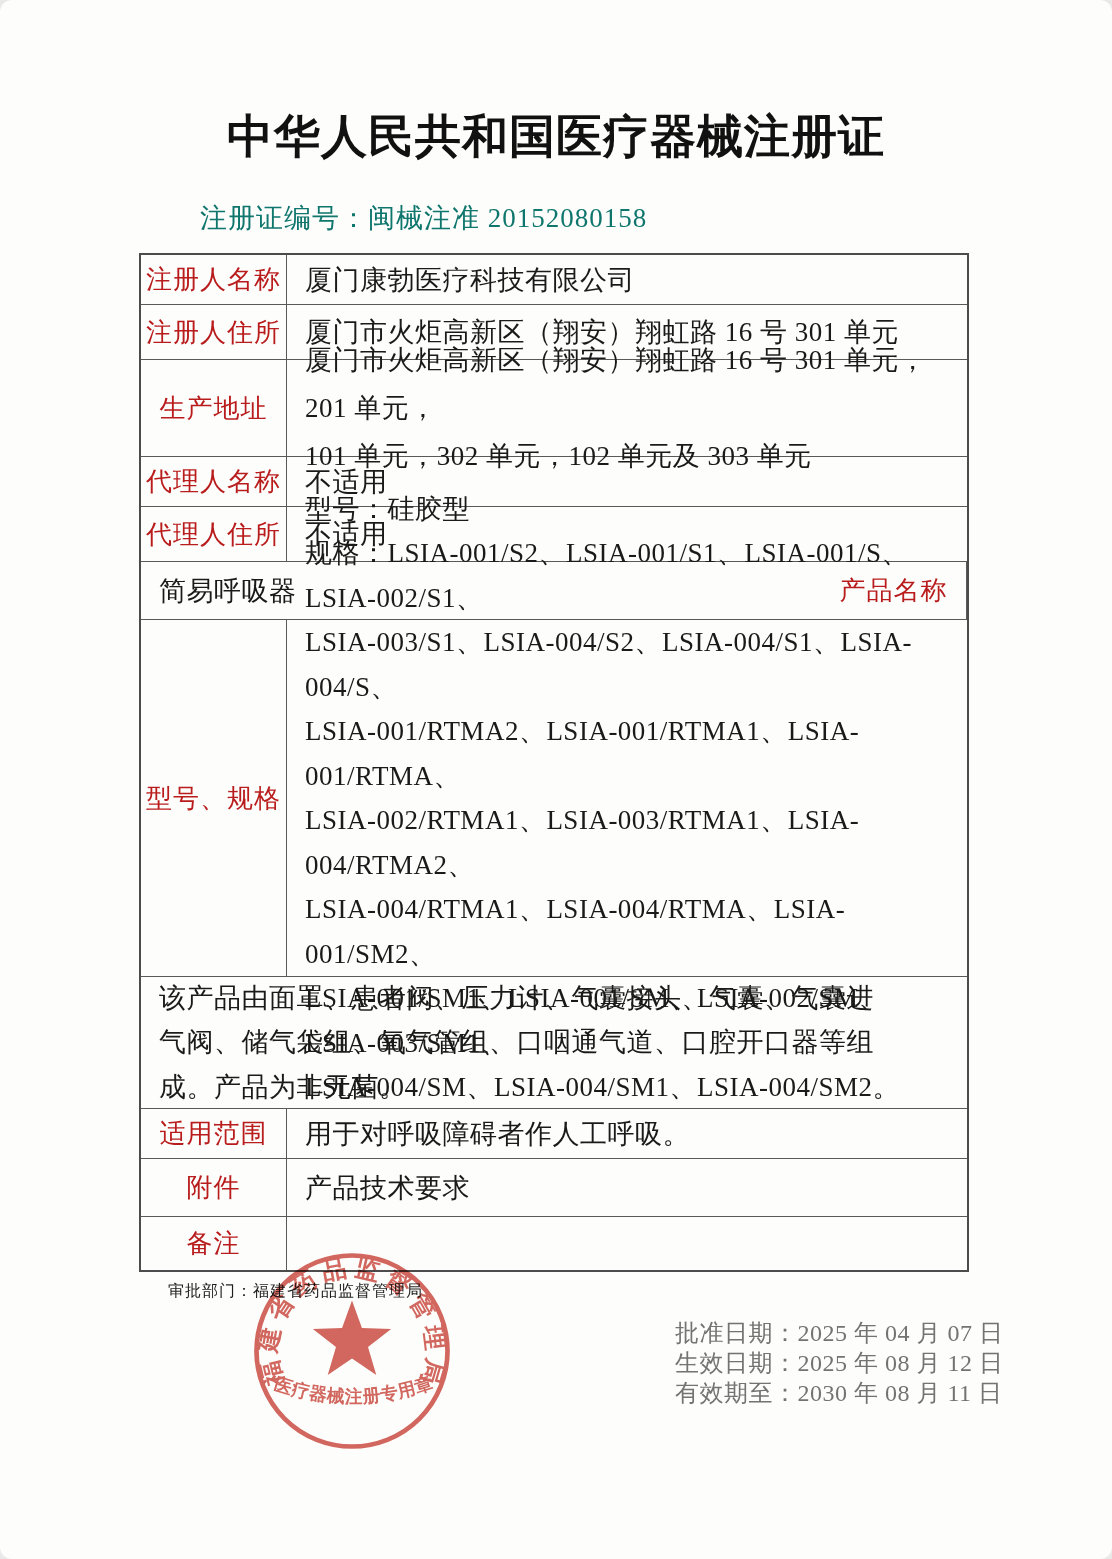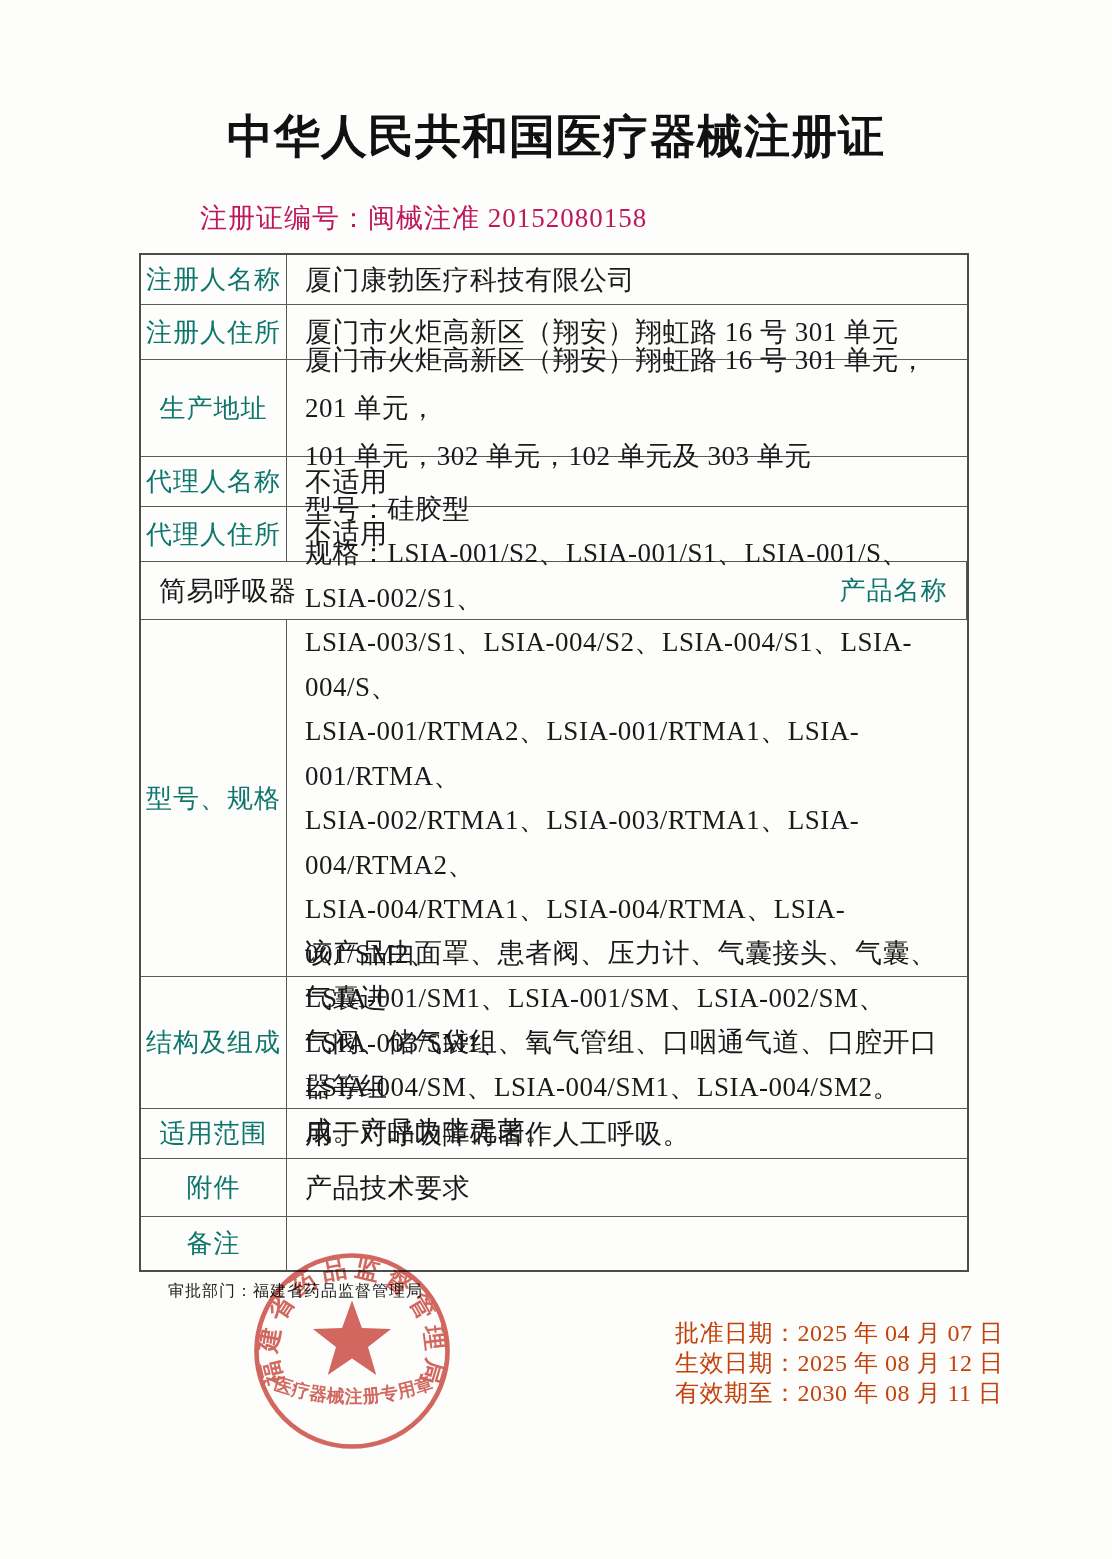--- a/index.html
+++ b/index.html
@@ -4,68 +4,69 @@
 <style>
   html,body{margin:0;padding:0;background:#e9e9e9;}
   .page{
     position:relative;
     width:1112px;height:1559px;
     margin:0 auto;
     background:#fdfdfb;
     font-family:"Liberation Serif","DejaVu Serif",serif;
     color:#222;
     overflow:hidden;
+    border-radius:12px;
   }
   .title{
     position:absolute;top:106px;left:0;width:100%;
     text-align:center;
     font-family:"DejaVu Sans","Liberation Sans",sans-serif;
     font-weight:900;font-size:46px;letter-spacing:1px;color:#111;
     margin:0;
   }
   .reg-line{
     position:absolute;top:200px;left:200px;
-    font-size:27px;color:#be185d;letter-spacing:1px;text-align:right;
+    font-size:27px;color:#0f766e;letter-spacing:1px;text-align:right;
   }
   .cert-table{
     position:absolute;left:139px;top:253px;width:830px;
     border:2px solid #4c4c4c;
     box-sizing:border-box;
     background:transparent;
   }
   .trow{
     display:flex;box-sizing:border-box;
     border-bottom:1.5px solid #595959;
   }
   .trow:last-child{border-bottom:none;}
   .cell{box-sizing:border-box;display:flex;align-items:center;}
   .lbl{
     width:146px;flex:0 0 146px;
     justify-content:center;text-align:center;
     border-right:1.5px solid #595959;
-    font-size:26px;color:#0f766e;letter-spacing:1px;
+    font-size:26px;color:#b91c1c;letter-spacing:1px;
     padding:13px 4px;
   }
   .val{
     flex:1;padding:2px 10px 2px 18px;
     font-size:27px;color:#1a1a1a;
     white-space:pre-line;letter-spacing:0.5px;
   }
   .h50{height:50px;} .h55{height:55px;} .h97{height:97px;}
   .h58{height:58px;} .h357{height:357px;} .h132{height:132px;}
   .h52{height:52px;} .h53{height:53px;}
   .lh44 .val{line-height:44.5px;}
   .lh48 .val{line-height:48px;font-family:Liberation Serif, serif;}
   .footer-left{
     position:absolute;left:168px;top:1281px;
     font-size:16px;color:#1d1d1d;letter-spacing:1px;
   }
   .date-block{
     position:absolute;left:675px;top:1318px;
-    font-size:24px;color:#c2410c;
+    font-size:24px;color:#737373;
   }
   .date-line{height:30px;line-height:30px;letter-spacing:0.5px;}
   .stamp{
     position:absolute;left:249px;top:1248px;
     width:206px;height:206px;
     color:#c9463c;
     opacity:0.82;
     mix-blend-mode:multiply;
     pointer-events:none;
   }
@@ -117,21 +118,20 @@
       <div class="cell val">型号：硅胶型
 规格：LSIA-001/S2、LSIA-001/S1、LSIA-001/S、LSIA-002/S1、
 LSIA-003/S1、LSIA-004/S2、LSIA-004/S1、LSIA-004/S、
 LSIA-001/RTMA2、LSIA-001/RTMA1、LSIA-001/RTMA、
 LSIA-002/RTMA1、LSIA-003/RTMA1、LSIA-004/RTMA2、
 LSIA-004/RTMA1、LSIA-004/RTMA、LSIA-001/SM2、
 LSIA-001/SM1、LSIA-001/SM、LSIA-002/SM、LSIA-003/SM1、
 LSIA-004/SM、LSIA-004/SM1、LSIA-004/SM2。</div>
     </div>
     <div class="trow h132 lh44">
-      <div class="cell lbl">结构及组成</div>
       <div class="cell val">该产品由面罩、患者阀、压力计、气囊接头、气囊、气囊进
 气阀、储气袋组、氧气管组、口咽通气道、口腔开口器等组
 成。产品为非无菌。</div>
     </div>
     <div class="trow h50">
       <div class="cell lbl">适用范围</div>
       <div class="cell val">用于对呼吸障碍者作人工呼吸。</div>
     </div>
     <div class="trow h58">
       <div class="cell lbl">附件</div>

